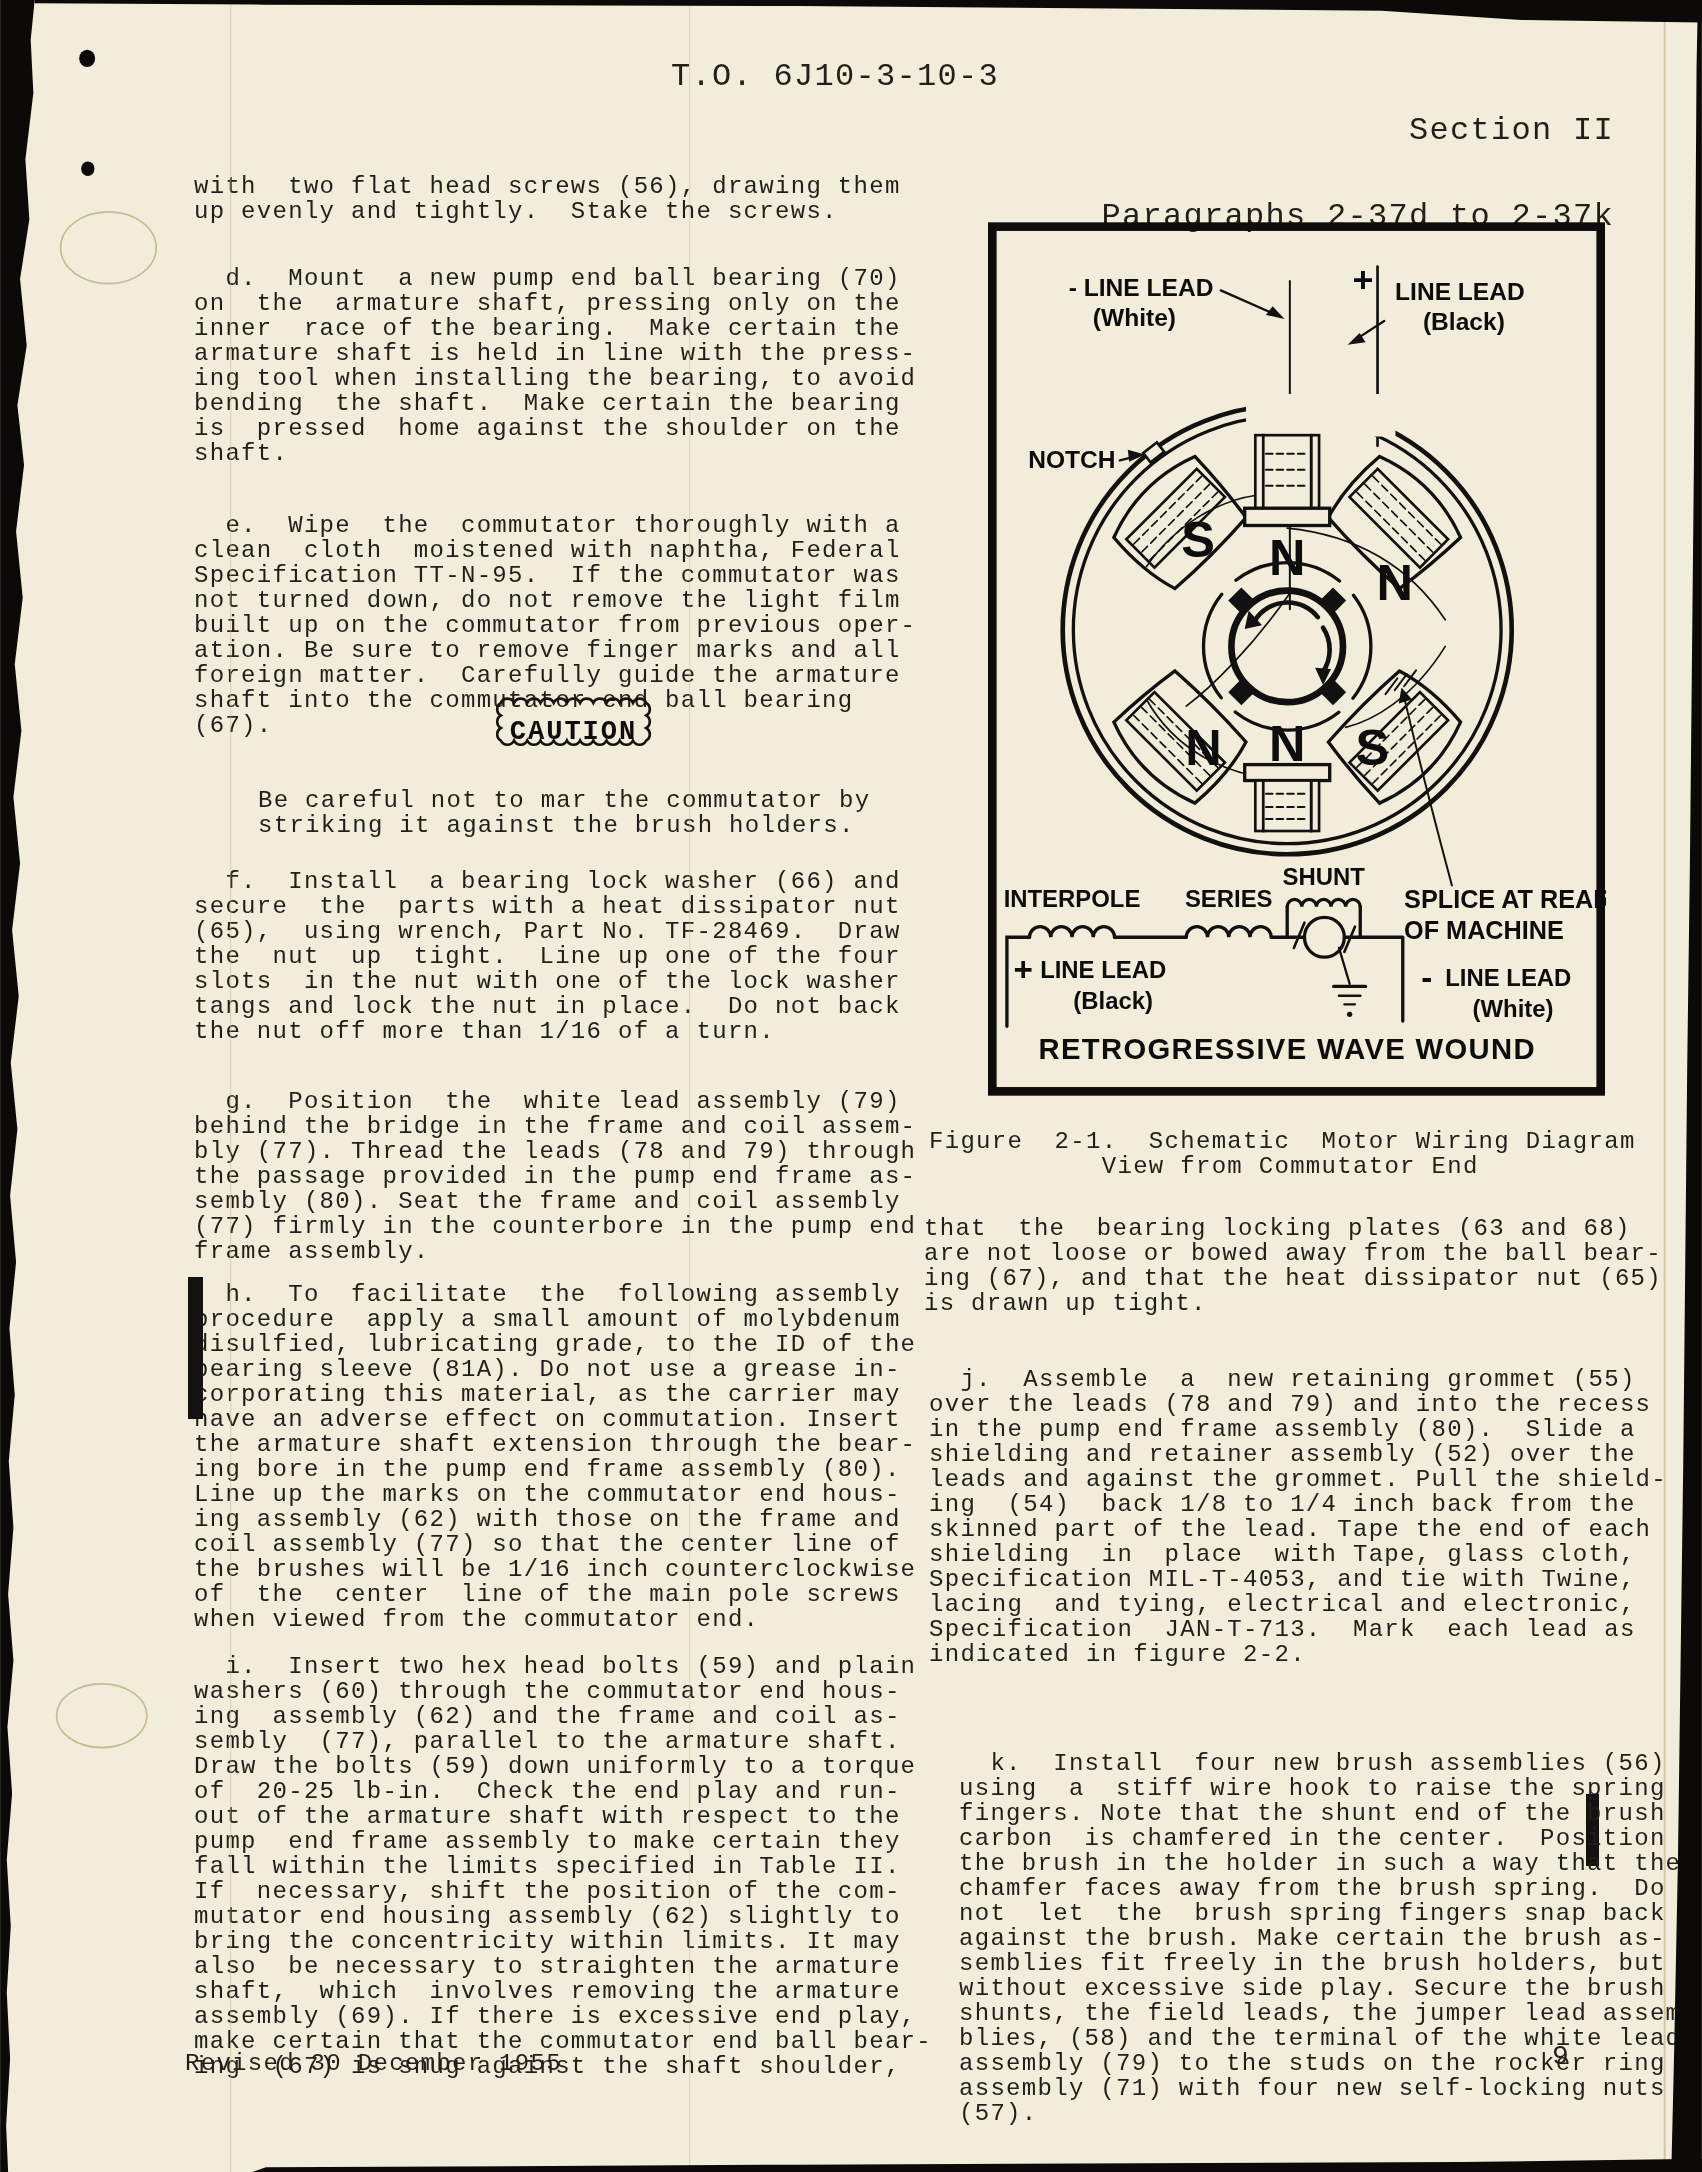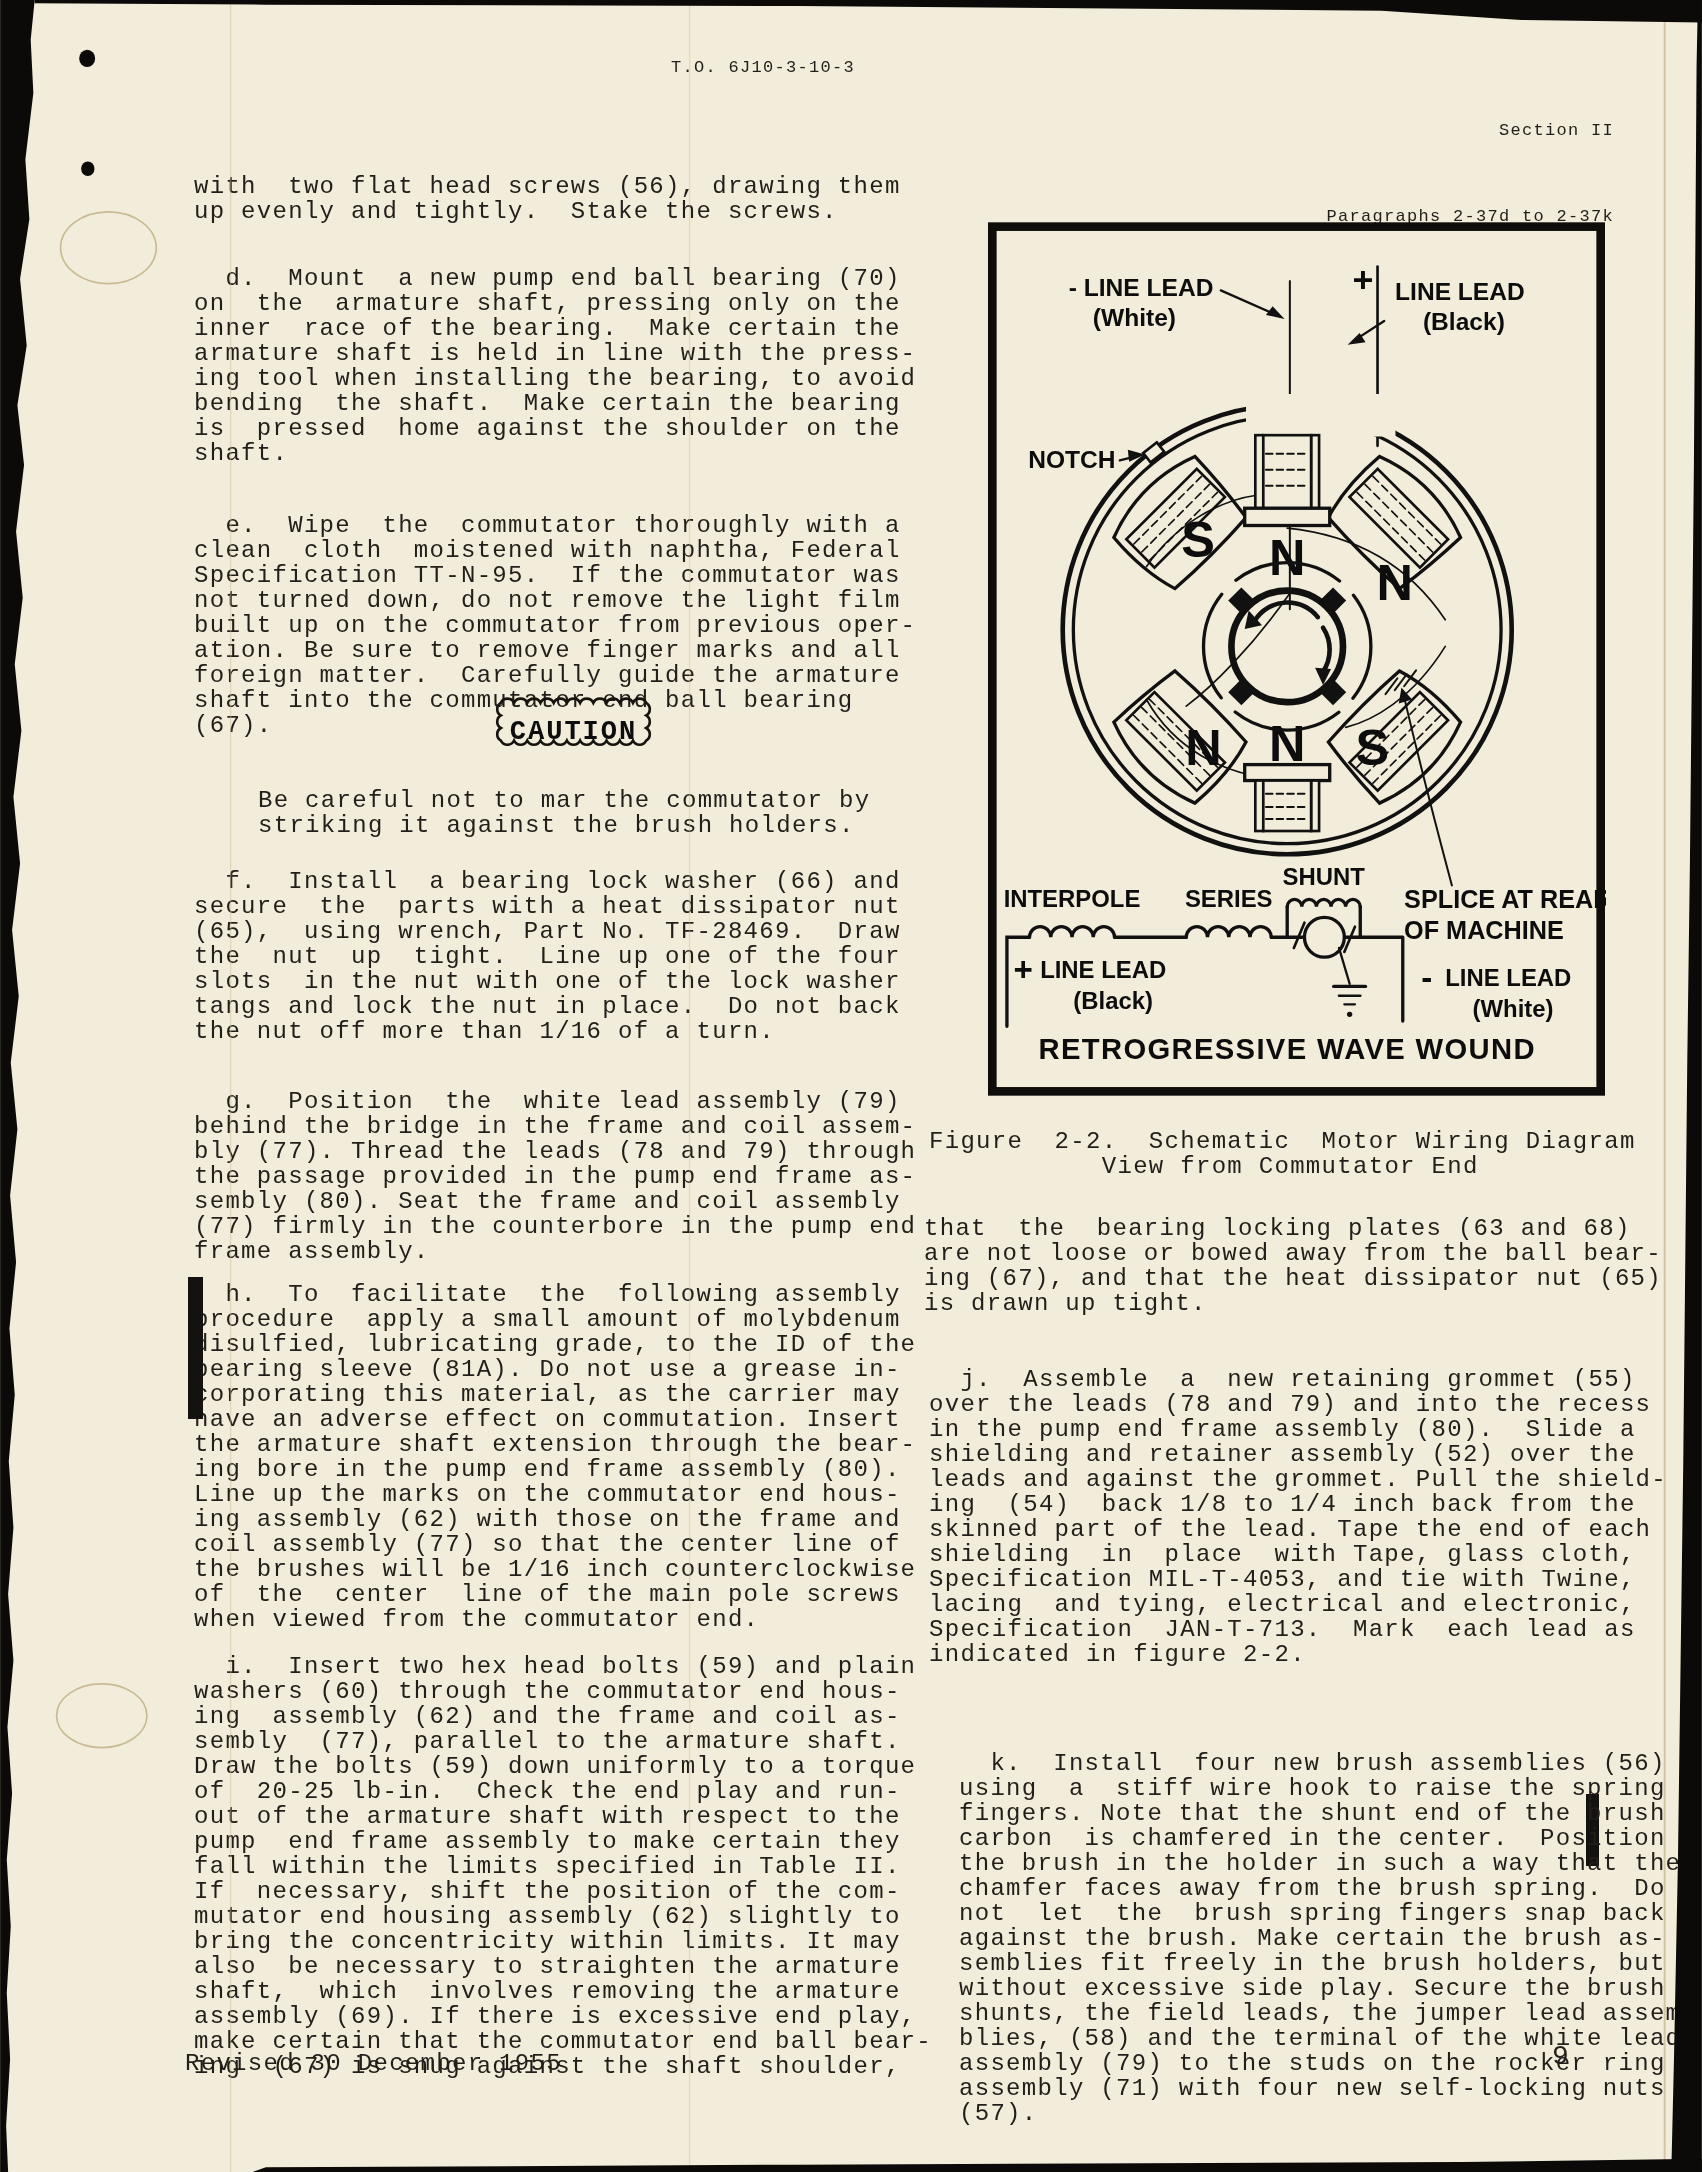--- a/index.html
+++ b/index.html
@@ -14,21 +14,21 @@
   .body-text{
     position:absolute;
     font-size:24px;
     line-height:25px;
     letter-spacing:1.3px;
     white-space:pre-wrap;
     color:#221e19;
   }
   .hdr{
     position:absolute;
-    font-size:17px;
+    font-size:32px;
     letter-spacing:1.3px;
     white-space:pre;
   }
   .edge-overlay,.fig-svg,.caution-svg{position:absolute;}
   .changebar{position:absolute;background:#141210;}
   .pagenum{
     position:absolute;
     font-size:28px;letter-spacing:1.3px;
   }
   svg text{fill:#0d0d0d;}
@@ -121,21 +121,21 @@
 assembly (69). If there is excessive end play,
 make certain that the commutator end ball bear-
 ing  (67) is snug against the shaft shoulder,</div>
 
   <div class="changebar" style="left:188px;top:1277px;width:14.6px;height:142px;"></div>
   <div class="changebar" style="left:1586px;top:1794px;width:13.3px;height:72px;"></div>
 
   <div class="body-text" style="left:185px;top:2051px;">Revised 30 December 1955</div>
   <div class="pagenum" style="left:1552px;top:2041px;">9</div>
 
-  <div class="body-text" style="left:929px;top:1129px;width:737px;">Figure  2-2.  Schematic  Motor Wiring Diagram
+  <div class="body-text" style="left:929px;top:1129px;width:737px;">Figure  2-1.  Schematic  Motor Wiring Diagram
            View from Commutator End</div>
   <div class="body-text" style="left:924px;top:1216px;width:751px;">that  the  bearing locking plates (63 and 68)
 are not loose or bowed away from the ball bear-
 ing (67), and that the heat dissipator nut (65)
 is drawn up tight.</div>
   <div class="body-text" style="left:929px;top:1367px;width:744px;">  j.  Assemble  a  new retaining grommet (55)
 over the leads (78 and 79) and into the recess
 in the pump end frame assembly (80).  Slide a
 shielding and retainer assembly (52) over the
 leads and against the grommet. Pull the shield-

